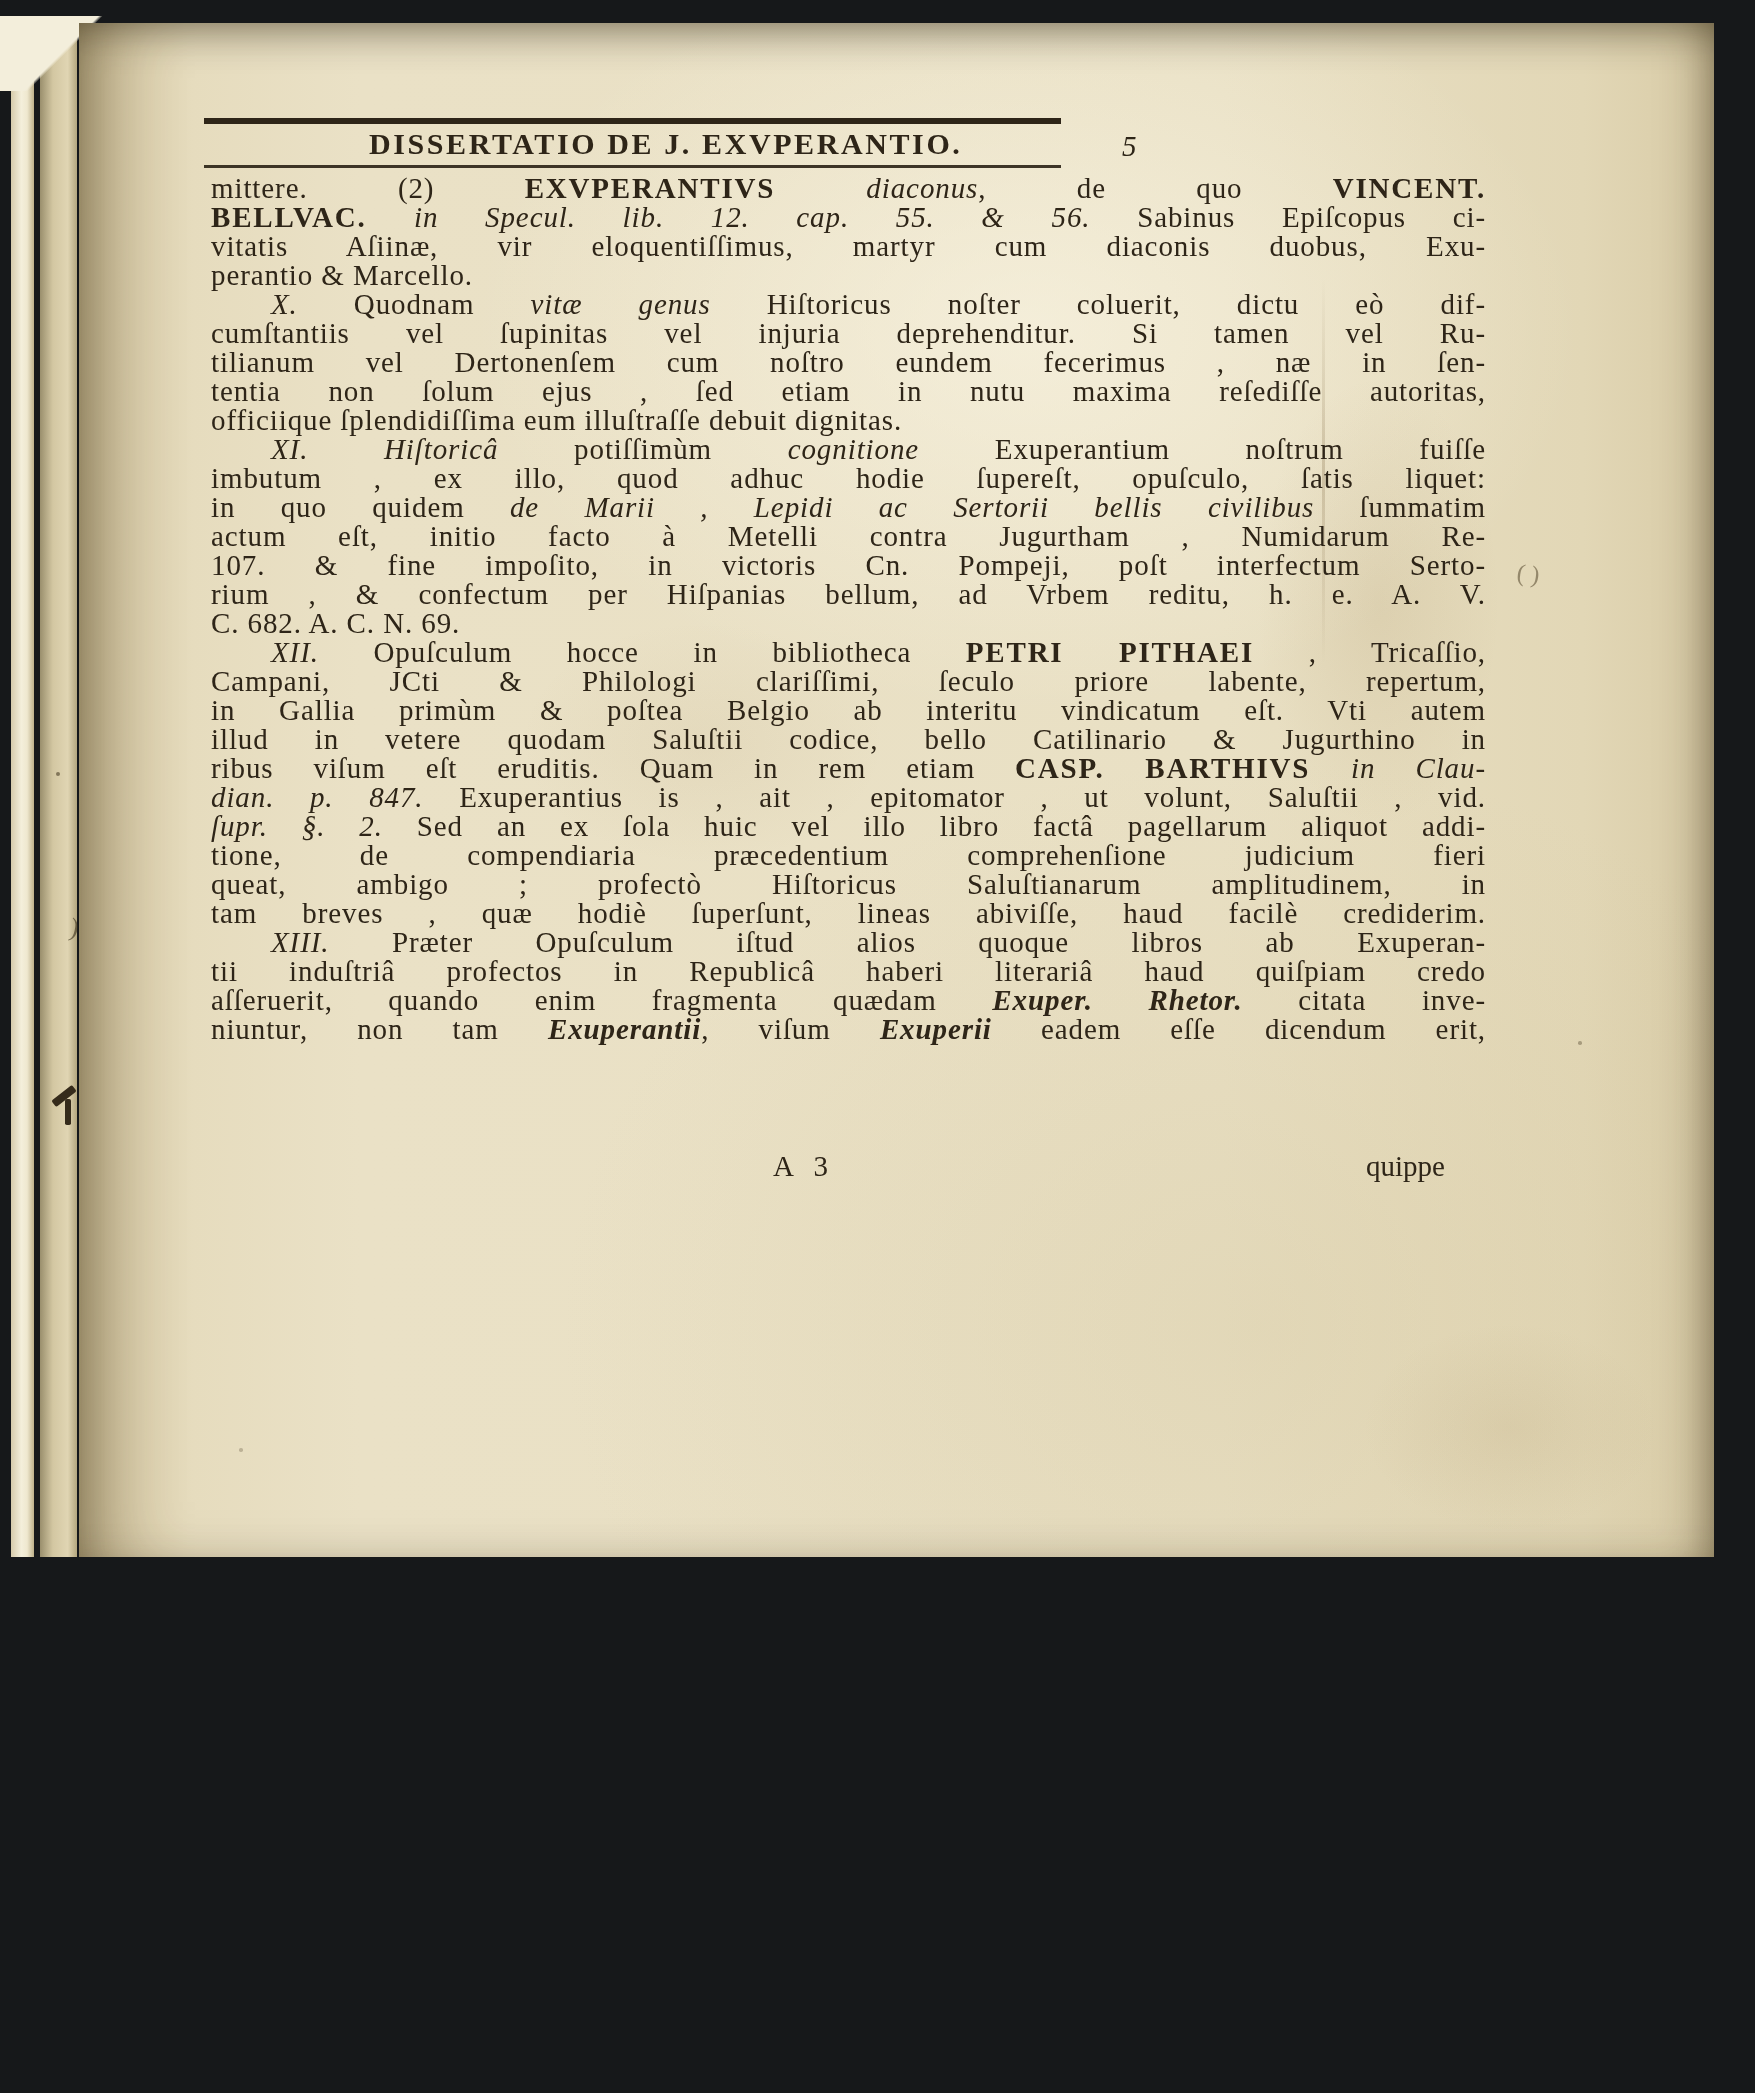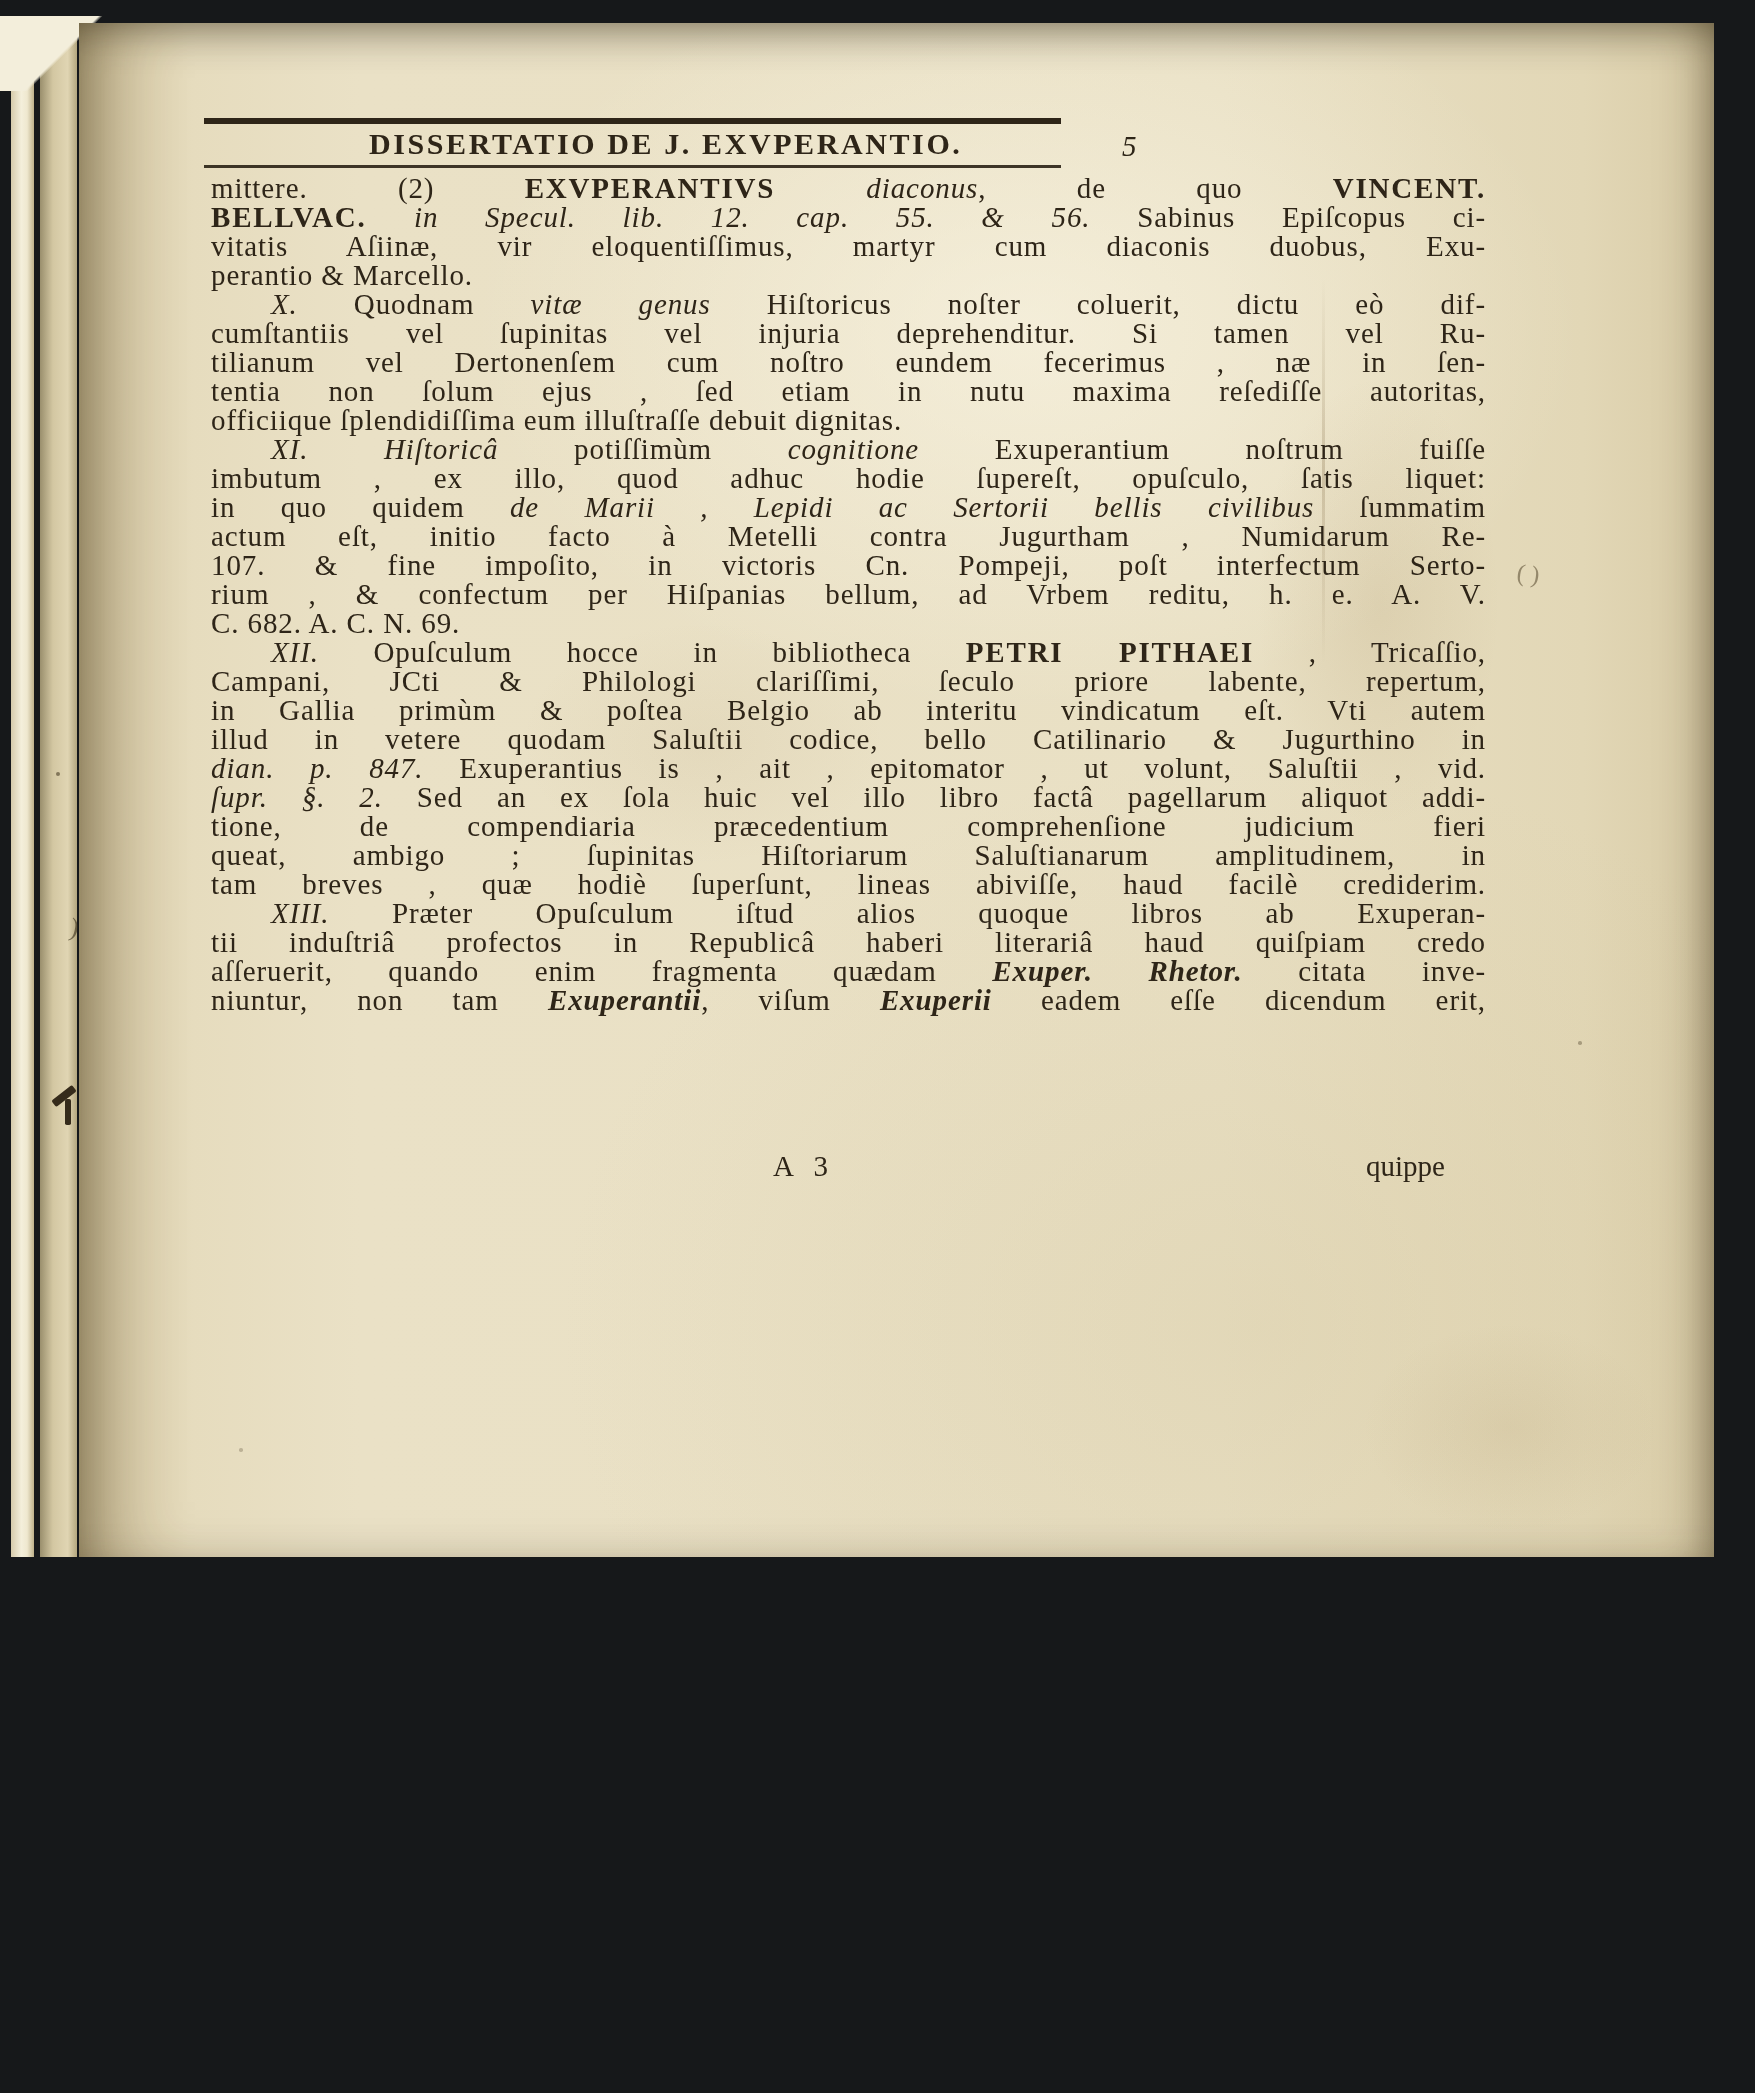--- a/index.html
+++ b/index.html
@@ -104,24 +104,25 @@
         <div class="line"><span>imbutum , ex illo, quod adhuc hodie ſupereſt, opuſculo, ſatis liquet:</span></div>
         <div class="line"><span>in quo quidem </span><span class="i">de Marii ,  Lepidi ac Sertorii bellis civilibus </span><span>ſummatim</span></div>
         <div class="line"><span>actum eſt, initio facto à Metelli contra Jugurtham ,  Numidarum Re-</span></div>
         <div class="line"><span>107. &amp; fine impoſito, in victoris Cn. Pompeji, poſt interfectum Serto-</span></div>
         <div class="line"><span>rium , &amp; confectum per Hiſpanias bellum, ad Vrbem reditu, h. e. A. V.</span></div>
         <div class="line last"><span>C. 682. A. C. N. 69.</span></div>
         <div class="line indent"><span class="i">XII. </span><span>Opuſculum hocce in bibliotheca </span><span class="b">PETRI PITHAEI</span><span> , Tricaſſio,</span></div>
         <div class="line"><span>Campani, JCti &amp; Philologi clariſſimi, ſeculo priore labente,  repertum,</span></div>
         <div class="line"><span>in Gallia primùm &amp; poſtea Belgio ab interitu vindicatum eſt.  Vti autem</span></div>
         <div class="line"><span>illud in vetere quodam Saluſtii codice, bello Catilinario &amp; Jugurthino in</span></div>
+        <div class="line"><span>ribus viſum eſt eruditis.  Quam in rem etiam </span><span class="b">CASP. BARTHIVS </span><span class="i">in Clau-</span></div>
         <div class="line"><span class="i">dian. p. 847. </span><span>Exuperantius is , ait , epitomator ,  ut volunt, Saluſtii ,  vid.</span></div>
         <div class="line"><span class="i">ſupr. §. 2. </span><span>Sed an ex ſola huic vel illo libro factâ pagellarum aliquot addi-</span></div>
         <div class="line"><span>tione, de compendiaria præcedentium comprehenſione judicium fieri</span></div>
-        <div class="line"><span>queat, ambigo ;  ſupinitas Hiſtoriarum Saluſtianarum amplitudinem, in</span></div>
+        <div class="line"><span>queat, ambigo ;  profectò Hiſtoricus Saluſtianarum amplitudinem, in</span></div>
         <div class="line"><span>tam breves , quæ hodiè ſuperſunt, lineas abiviſſe, haud facilè crediderim.</span></div>
         <div class="line indent"><span class="i">XIII. </span><span>Præter Opuſculum iſtud alios quoque libros ab Exuperan-</span></div>
         <div class="line"><span>tii induſtriâ profectos in Republicâ haberi literariâ haud quiſpiam credo</span></div>
         <div class="line"><span>aſſeruerit, quando enim fragmenta quædam </span><span class="bi">Exuper. Rhetor. </span><span>citata inve-</span></div>
         <div class="line"><span>niuntur, non tam </span><span class="bi">Exuperantii</span><span>, viſum </span><span class="bi">Exuperii </span><span>eadem eſſe dicendum erit,</span></div>
       </div>
 
     <div class="footer-line" id="footerline" style="position:absolute;left:132px;top:1124px;width:1275px;">
       <span class="signature">A 3</span>
       <span class="catchword">quippe</span>

